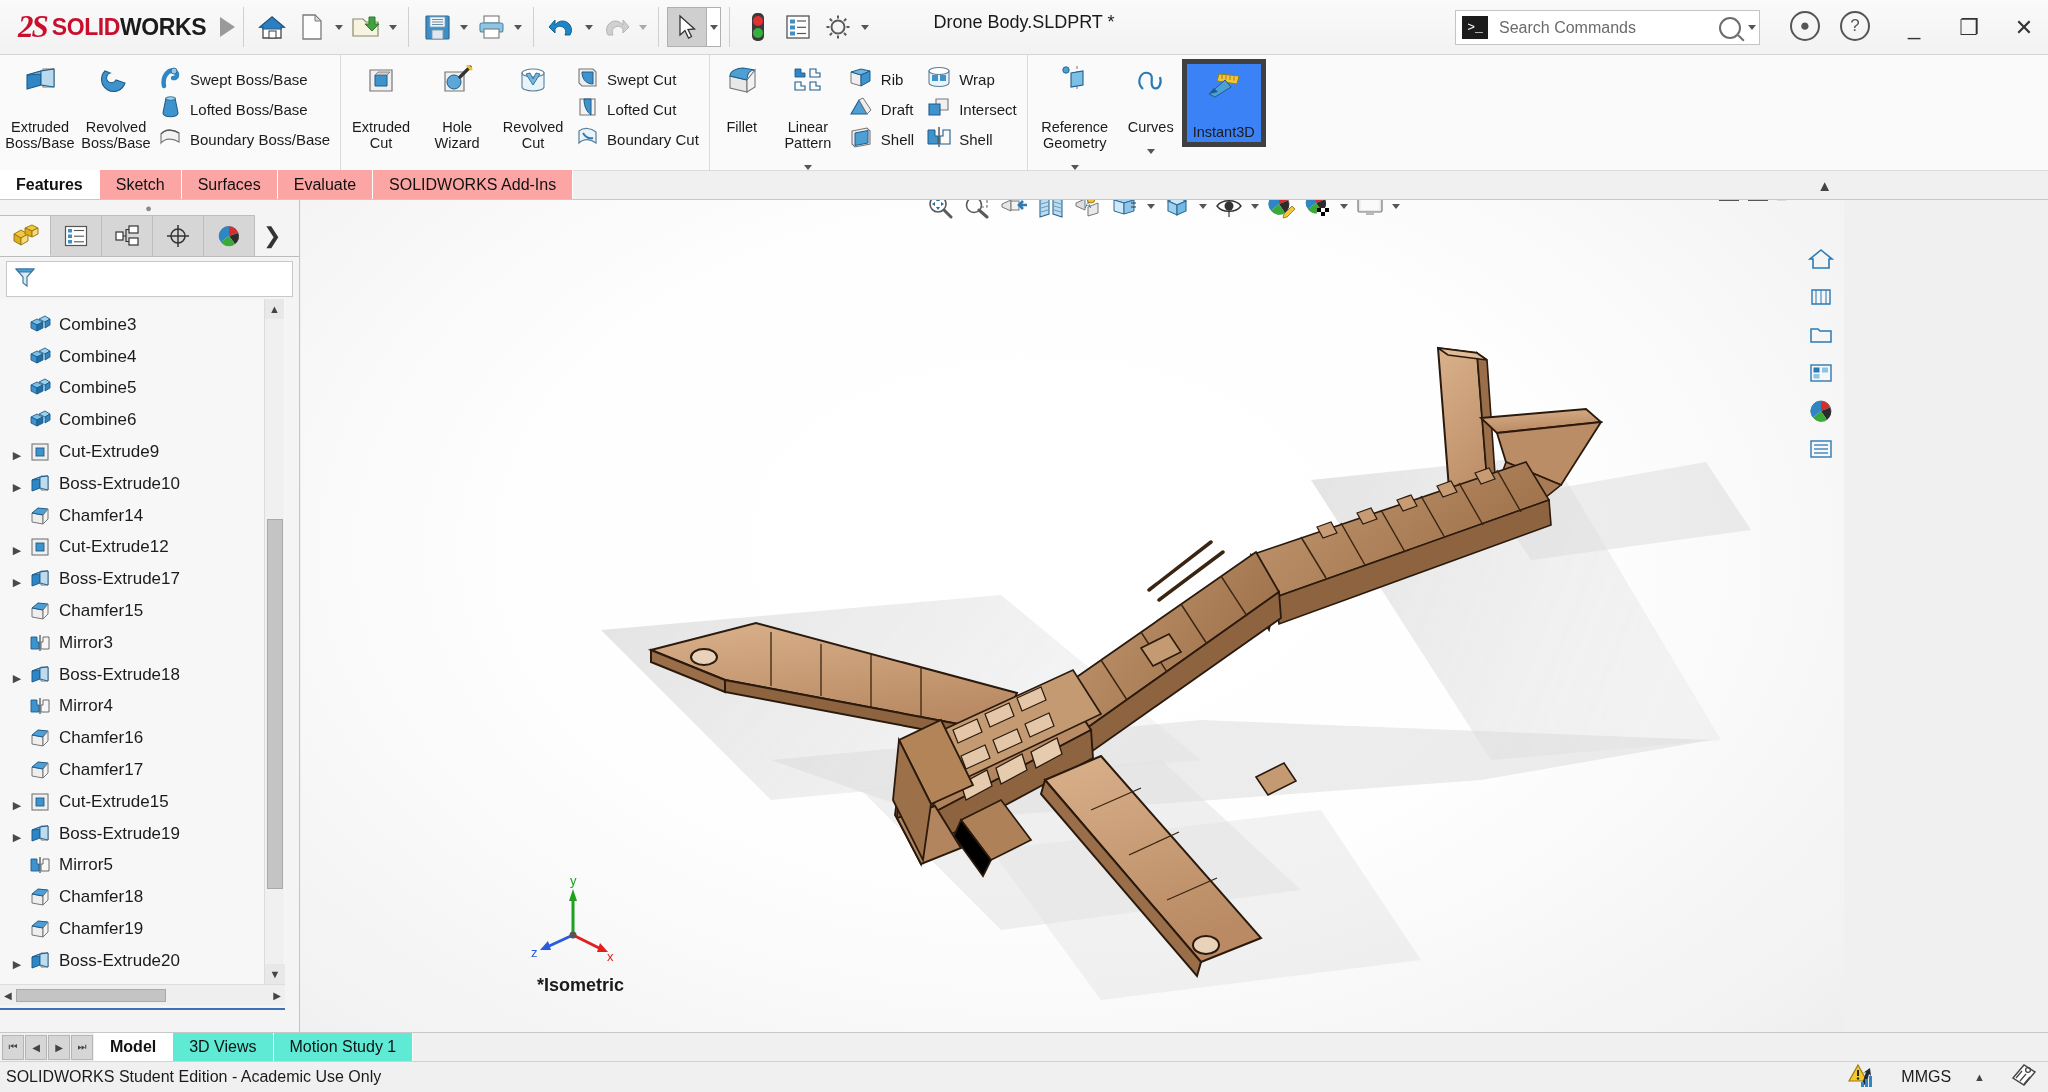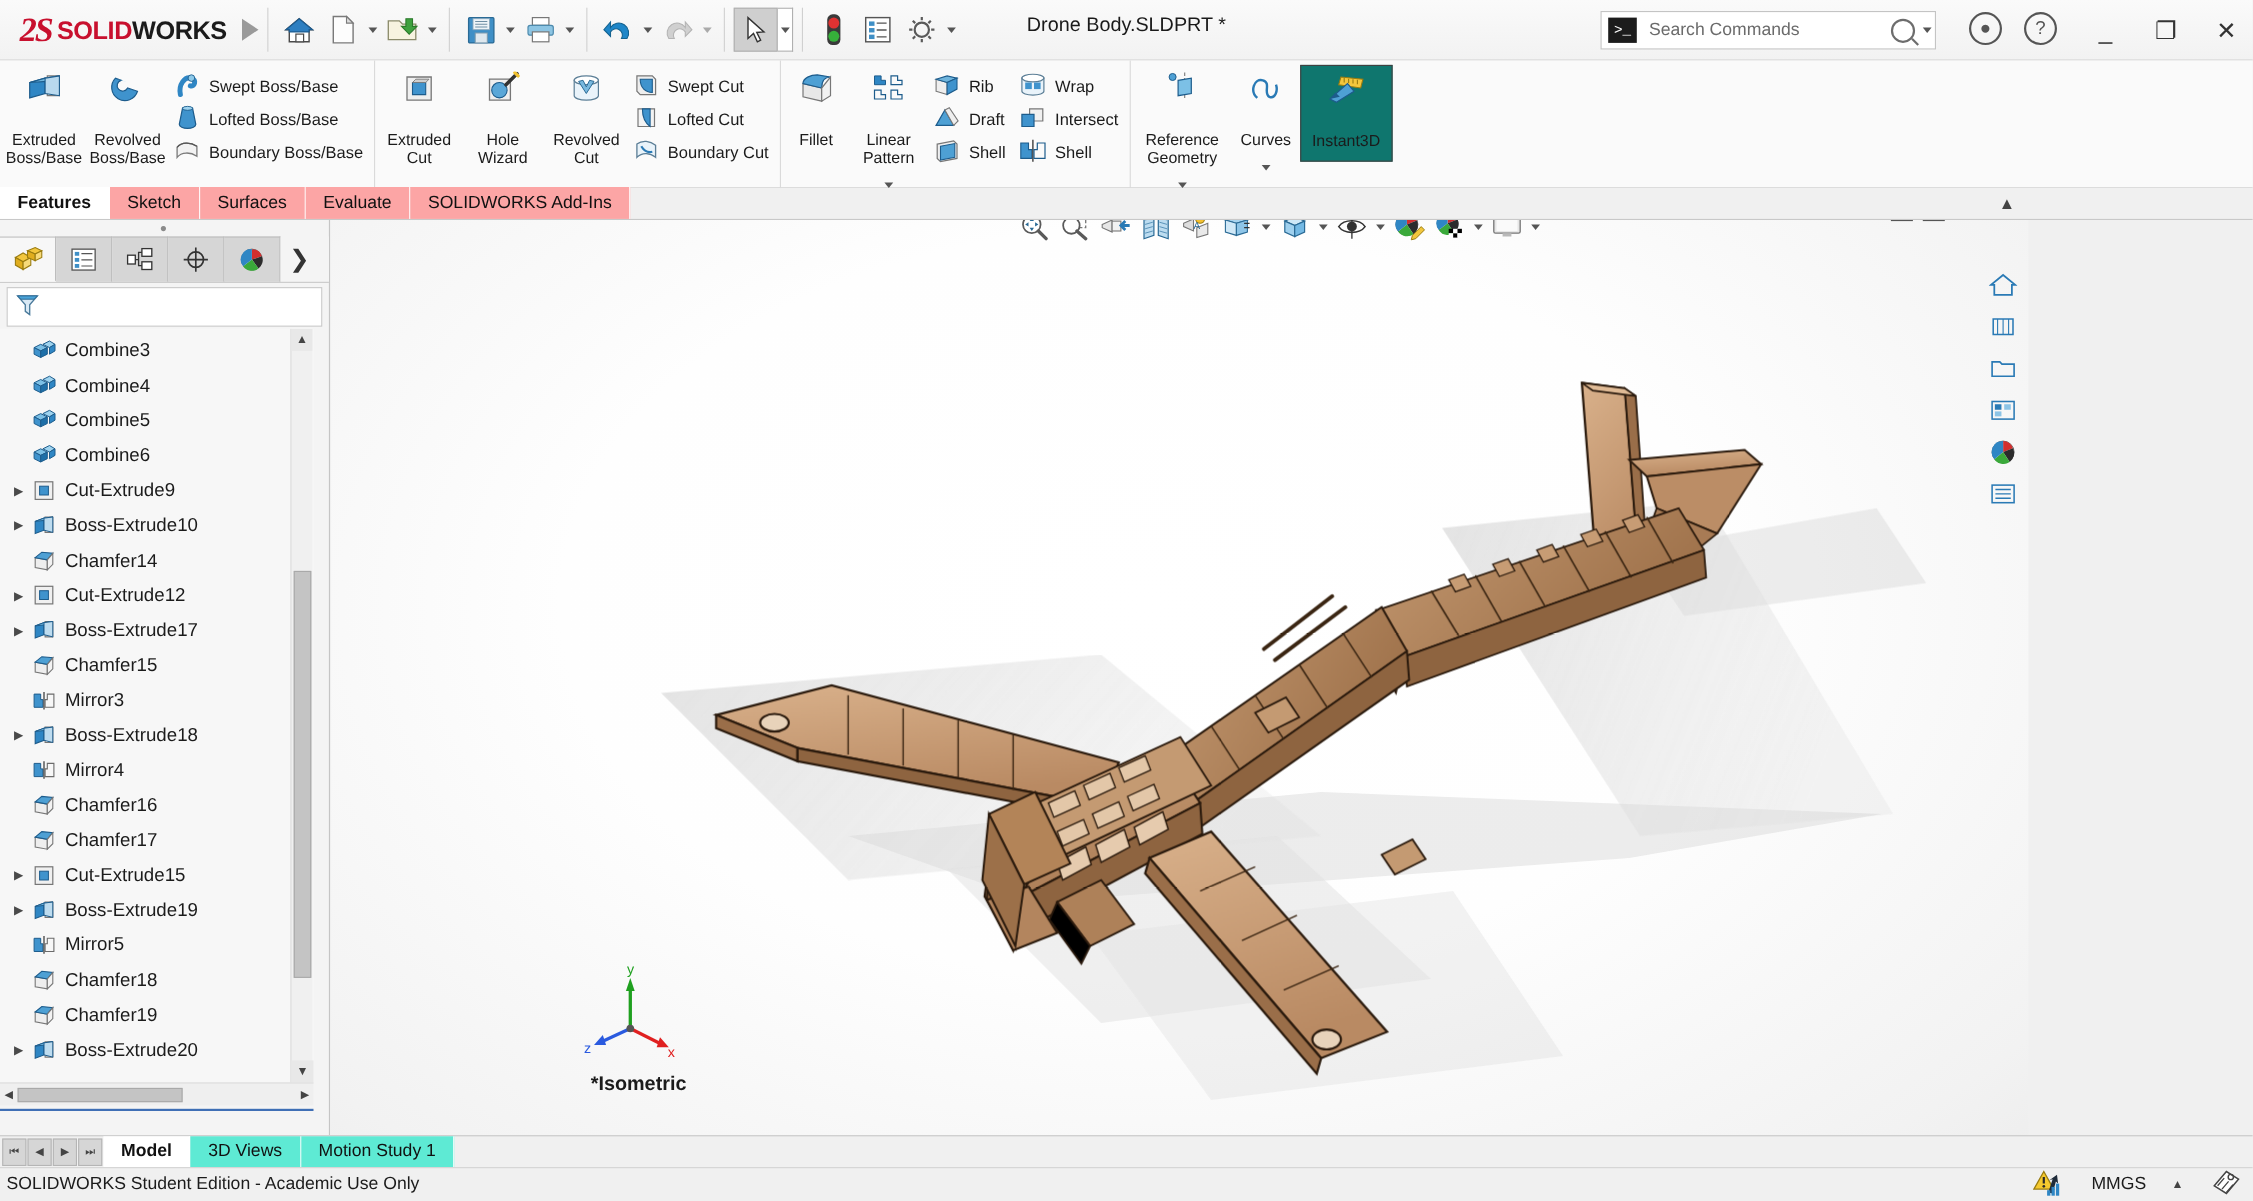--- a/index.html
+++ b/index.html
@@ -67,21 +67,21 @@
     background:#fafafa; border-bottom:1px solid #dcdcdc;
     display:flex; align-items:flex-start;
   }
   .rgroup { display:flex; height:116px; align-items:flex-start; padding:4px 2px 0 2px; }
   .rgroup + .rgroup { border-left:1px solid #dadada; }
   .big-btn {
     width:76px; display:flex; flex-direction:column; align-items:center;
     padding-top:6px; cursor:default;gap:17px;
   }
   .big-btn.w88 { width:90px; }
-  .big-btn.sel { background:#0f766e; border:1px solid #404040; }
+  .big-btn.sel { background:#3b82f6; border:5px solid #404040; }
   .big-lbl { font-size:14.5px; color:#1b1b1b; text-align:center; line-height:16px; margin-top:3px; }
   .small-col { display:flex; flex-direction:column; justify-content:flex-start; padding-top:5px; }
   .small-btn { display:flex; align-items:center; height:30px; padding:0 8px 0 4px; }
   .small-lbl { font-size:15px; color:#1b1b1b; margin-left:7px; white-space:nowrap; }
   .ico { display:inline-block; }
   .grp-caret { text-align:center; width:100%; margin-top:2px; }
 
   
   .tabbar {
     position:absolute; left:0; top:171px; width:2048px; height:29px;
@@ -106,21 +106,21 @@
              background:#d6d6d6; border-right:1px solid #bdbdbd; border-top:1px solid #bdbdbd; }
   .mgr-tab.active { background:#f7f7f7; border-bottom:1px solid #f7f7f7; }
   .mgr-more { flex:1; display:flex; align-items:center; padding-left:8px; font-size:22px; color:#333;
               background:#f4f4f4; }
   .filter-row { height:36px; background:#fff; border:1px solid #c8c8c8; margin:4px 6px 2px 6px;
                 display:flex; align-items:center; padding-left:6px; }
   .tree {
     position:absolute; left:0; top:99px; width:285px; bottom:48px;
     background:#f7f7f7; overflow:hidden; padding-top:4px;
   }
-  .tnode { height:31.8px; display:flex; align-items:center; font-size:17px; color:#1b1b1b;
+  .tnode { height:31.8px; display:flex; align-items:flex-end; font-size:17px; color:#1b1b1b;
            padding-left:8px; white-space:nowrap; }
   .tnode .arrow { width:18px; text-align:center; font-size:11px; color:#4a4a4a; }
   .tnode .ticon { width:28px; display:flex; align-items:center; justify-content:center; }
   .tnode .tlabel { margin-left:5px; }
   .tree-scroll {
     position:absolute; right:15px; top:99px; bottom:48px; width:20px; background:#f0f0f0;
     border-left:1px solid #dcdcdc;
   }
   .ts-up, .ts-dn { height:20px; display:flex;align-items:center;justify-content:center;
                    font-size:11px;color:#444;background:#e8e8e8; }

